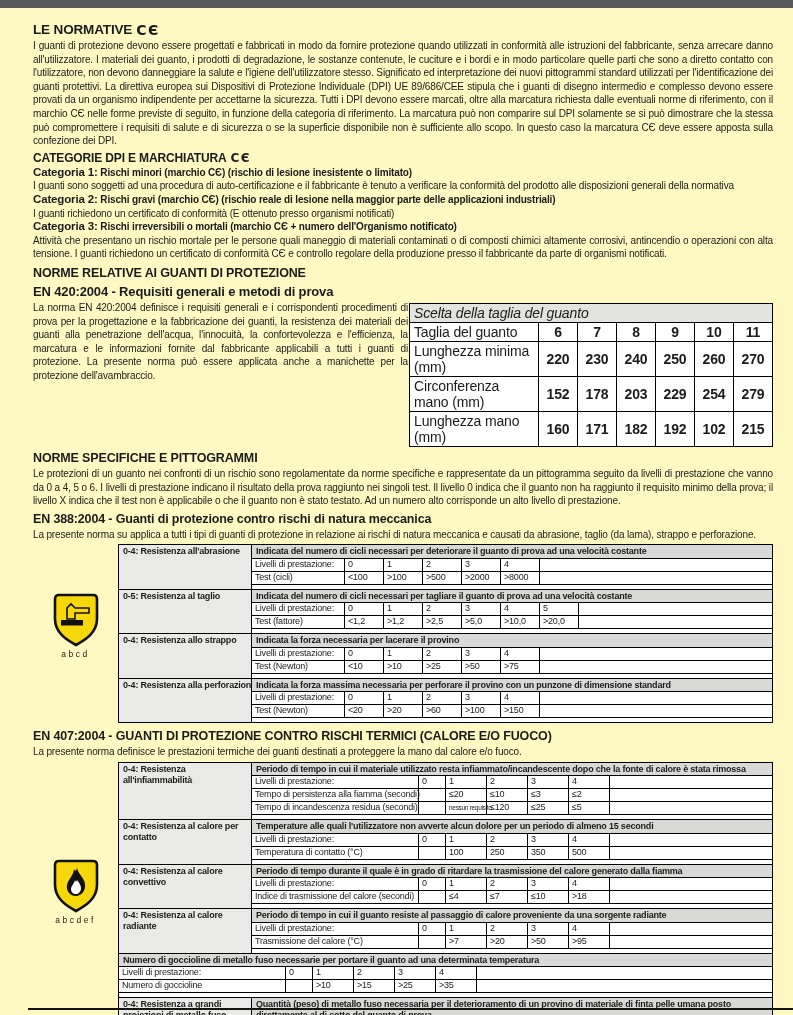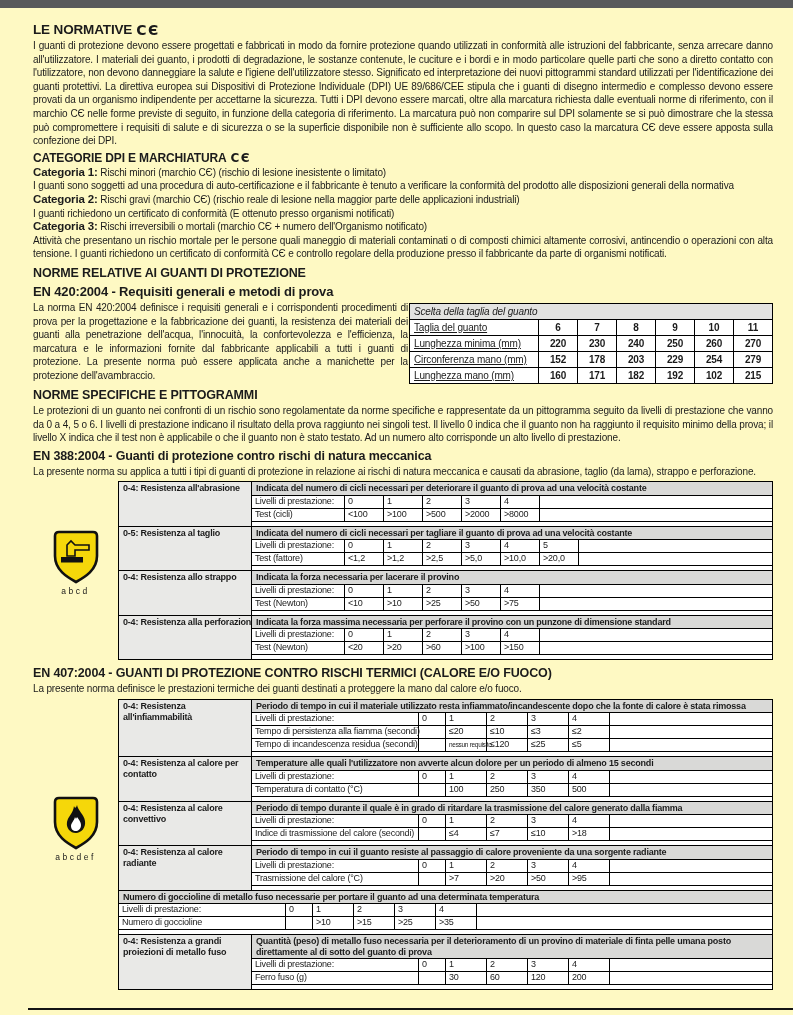--- a/index.html
+++ b/index.html
@@ -6,29 +6,29 @@
   .page{width:793px;height:1015px;background:#fef9c3;position:relative;overflow:hidden;
         font-family:"Liberation Sans",sans-serif;color:#1b1b1b;letter-spacing:-0.15px;}
   .topbar{height:8px;background:#58595b;}
   .content{padding:10px 20px 0 33px;}
   .h-big{font-size:13.5px;font-weight:bold;margin:4px 0 2px;display:flex;align-items:center;gap:4px;}
   .h-mid{font-size:12px;font-weight:bold;margin:3px 0 1px;display:flex;align-items:center;gap:4px;}
   .h-en{font-size:12.5px;font-weight:bold;margin:4px 0 2px;}
   .ce{font-family:"DejaVu Sans",sans-serif;font-weight:bold;font-size:14px;letter-spacing:1.5px;line-height:1;}
   .ce-sm{font-size:12px;}
   p.body{font-size:10px;line-height:13.6px;text-align:justify;margin:0;}
-  .catline{font-size:10px;line-height:13.6px;margin:0;}
+  .catline{font-size:10px;line-height:13.6px;margin:0;font-weight:bold;}
   .catline b{font-size:11.5px;}
   .twocol{display:flex;gap:1px;align-items:flex-start;margin:2px 0 2px;}
   .twocol .left{flex:1;}
   
-  table.size{border-collapse:collapse;font-size:10px;background:#fff;margin-top:2px;}
+  table.size{border-collapse:collapse;font-size:14px;background:#fff;margin-top:2px;}
   table.size td{border:1px solid #000;padding:1px 4px;height:13px;vertical-align:middle;}
   table.size .cap{font-style:italic;background:#e3e3e1;}
-  table.size .lab{width:120px;text-decoration:underline;}
+  table.size .lab{width:120px;}
   table.size .v{width:30px;text-align:center;font-weight:bold;}
   
   .std-section{display:flex;margin-top:3px;}
   .picto-col{width:85px;display:flex;flex-direction:column;align-items:center;}
   .picto-inner{width:54px;display:flex;flex-direction:column;align-items:center;}
   .p388{padding-top:48px;}
   .p407{padding-top:96px;}
   .picto-letters{font-size:8.5px;letter-spacing:2.5px;margin-top:1px;text-align:center;}
   .std-table{flex:1;border:1px solid #000;background:#fff;font-size:9px;letter-spacing:-0.2px;}
   .std-block{display:flex;}

